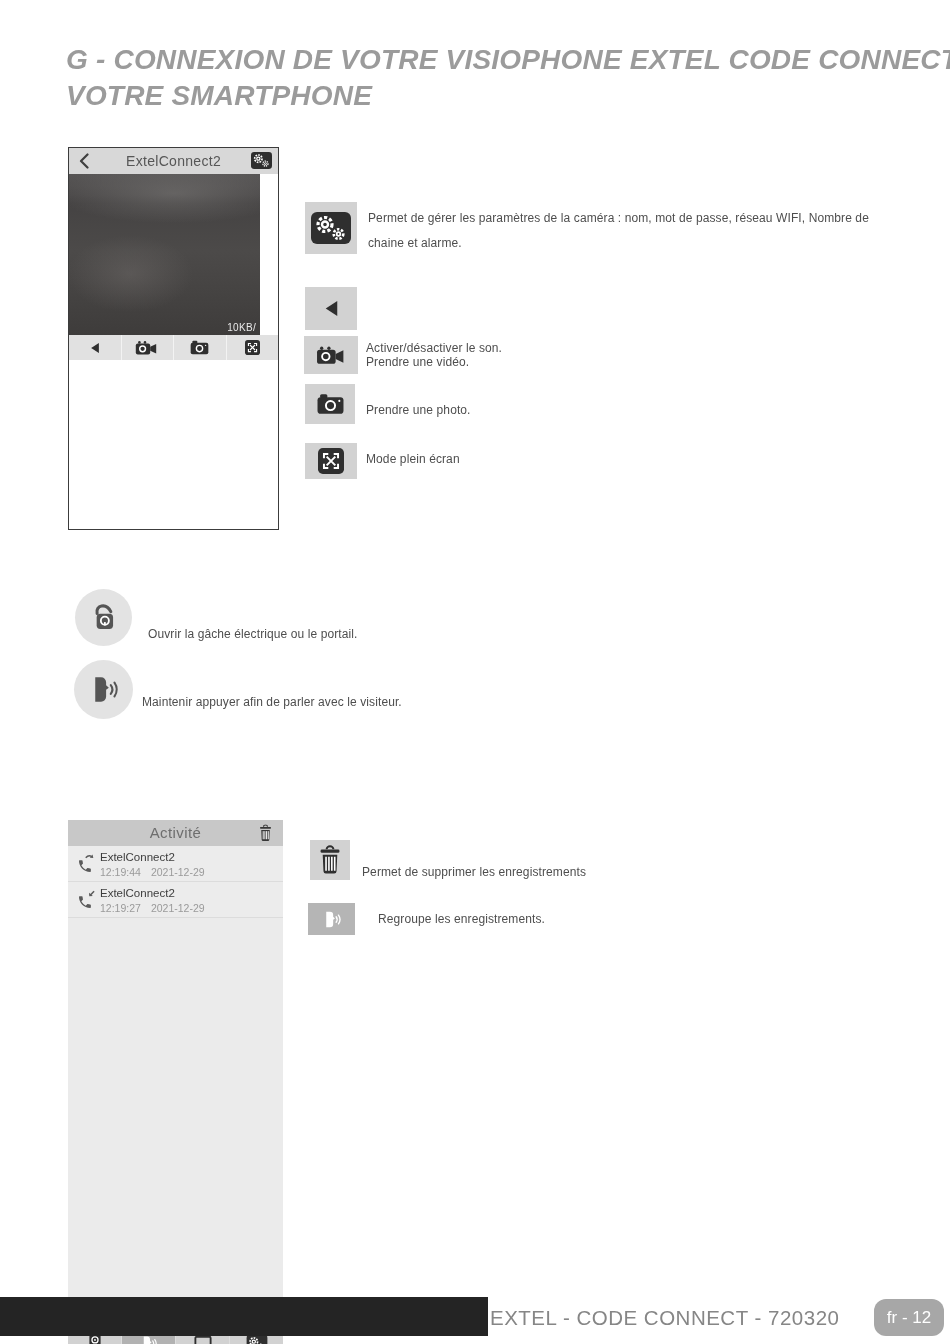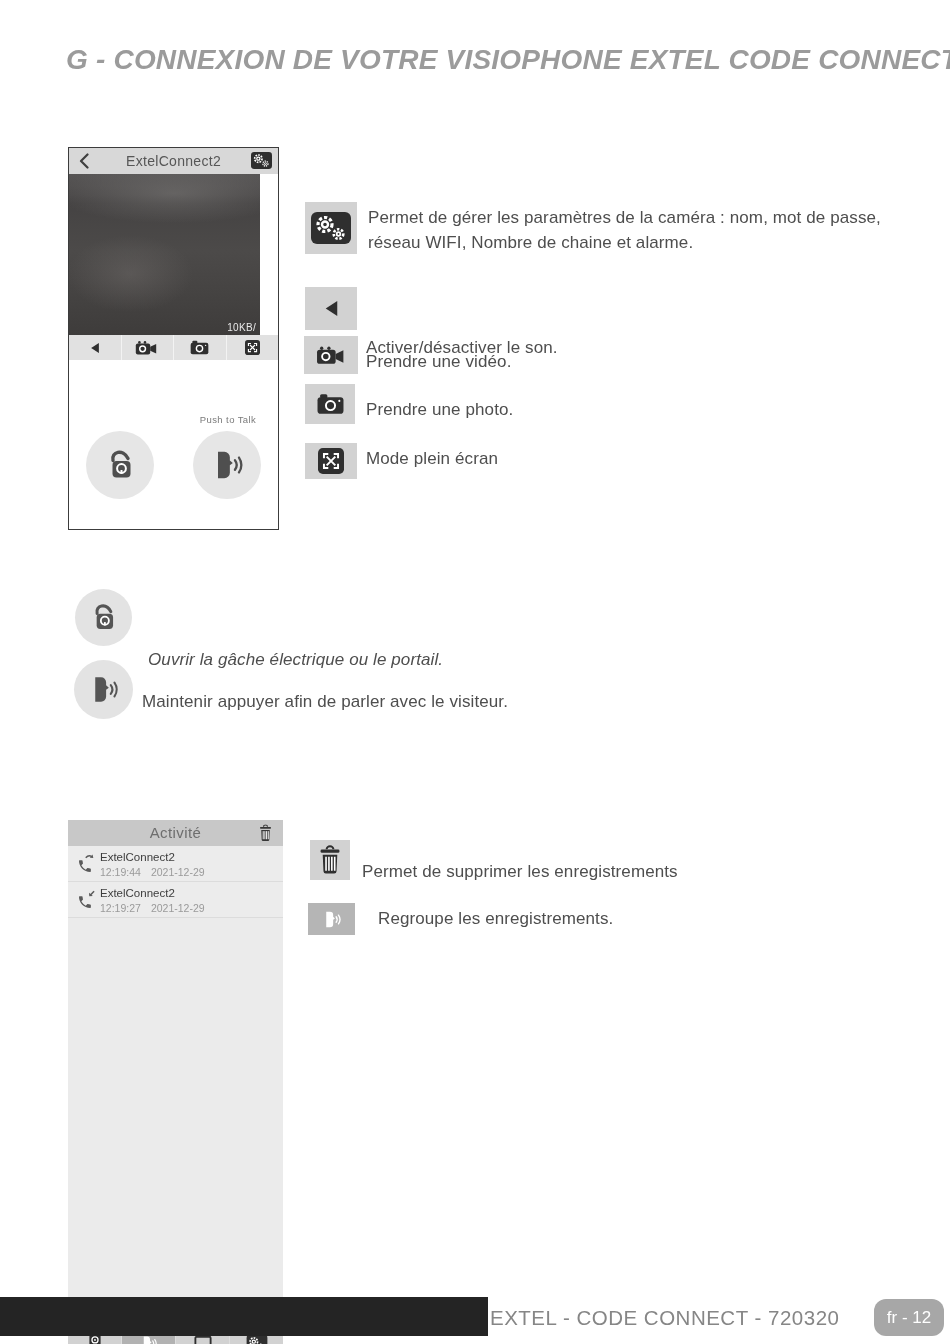--- a/index.html
+++ b/index.html
@@ -40,21 +40,21 @@
                font-size:9.5px; color:#7b7b7b; letter-spacing:0.4px; }
   .btn-circle { position:absolute; top:71px; width:68px; height:68px; border-radius:50%;
                 background:#e6e6e6; display:flex; align-items:center; justify-content:center;
                 color:#4f4f4f; cursor:pointer; }
   .btn-circle.left { left:17px; }
   .btn-circle.right { left:124px; }
 
   
   .ico-sq { position:absolute; background:#d2d2d2; display:flex; align-items:center;
             justify-content:center; color:#2f2f2f; }
-  .ann-text { position:absolute; font-size:17px; line-height:24.5px; color:#4e4e4e;
+  .ann-text { position:absolute; font-size:12px; line-height:24.5px; color:#4e4e4e;
               letter-spacing:0.1px; }
   .nowrap { white-space:nowrap; }
 
   
   .ann-circle { position:absolute; border-radius:50%; background:#e3e3e3;
                 display:flex; align-items:center; justify-content:center; color:#555555; }
 
   
   .phone2 { position:absolute; left:68px; top:820px; width:215px; height:537px; background:#ebebeb; }
   .p2-header { position:relative; height:26px; background:#c8c8c8; }
@@ -164,20 +164,21 @@
   </symbol>
   <symbol id="i-chevron-left" viewBox="0 0 10 16">
     <path d="M8.5 1.5 L2 8 L8.5 14.5" fill="none" stroke="currentColor" stroke-width="2.2" stroke-linecap="round" stroke-linejoin="round"></path>
   </symbol>
 </svg>
 
 <div class="page">
 
   <div class="doc-title">
     <div>G - CONNEXION DE VOTRE VISIOPHONE EXTEL CODE CONNECT À</div>
+    <div>VOTRE SMARTPHONE</div>
   </div>
 
   <div class="phone1">
     <div class="p1-header">
       <span class="p1-back">
         <span><svg width="10" height="16">
               <use href="#i-chevron-left"></use>
             </svg></span>
       </span>
       <span class="p1-title">ExtelConnect2</span>
@@ -213,37 +214,20 @@
           </span>
       </span>
       <span class="p1-tool">
         <span>
             <svg width="15" height="15" viewBox="0 0 24 24">
               <use href="#i-fullscreen"></use>
             </svg>
           </span>
       </span>
     </div>
-    <div class="p1-body">
-      <span class="ptt-label">Push to Talk</span>
-      <span class="btn-circle left">
-        <span>
-            <svg width="34" height="34" viewBox="0 0 34 34">
-              <use href="#i-unlock"></use>
-            </svg>
-          </span>
-      </span>
-      <span class="btn-circle right">
-        <span>
-            <svg width="36" height="36" viewBox="0 0 34 34">
-              <use href="#i-talk"></use>
-            </svg>
-          </span>
-      </span>
-    </div>
   </div>
 
   <div class="ico-sq" style="left:305px; top:202px; width:52px; height:52px;">
     <span>
         <svg width="40" height="32" viewBox="0 0 40 32">
           <use href="#i-gears"></use>
         </svg>
       </span>
   </div>
   <div class="ann-text" style="left:368px; top:206px; width:530px;">Permet de gérer les paramètres de la caméra : nom, mot de passe, réseau WIFI, Nombre de chaine et alarme.</div>
@@ -284,21 +268,21 @@
   </div>
   <div class="ann-text nowrap" style="left:366px; top:447px;">Mode plein écran</div>
 
   <div class="ann-circle" style="left:75px; top:589px; width:57px; height:57px;">
     <span>
         <svg width="31" height="31" viewBox="0 0 34 34">
           <use href="#i-unlock"></use>
         </svg>
       </span>
   </div>
-  <div class="ann-text nowrap" style="left:148px; top:648px;font-style:italic;">Ouvrir la gâche électrique ou le portail.</div>
+  <div class="ann-text nowrap" style="left:148px; top:622px;">Ouvrir la gâche électrique ou le portail.</div>
 
   <div class="ann-circle" style="left:74px; top:660px; width:59px; height:59px;">
     <span>
         <svg width="33" height="33" viewBox="0 0 34 34">
           <use href="#i-talk"></use>
         </svg>
       </span>
   </div>
   <div class="ann-text nowrap" style="left:142px; top:690px;">Maintenir appuyer afin de parler avec le visiteur.</div>
 

